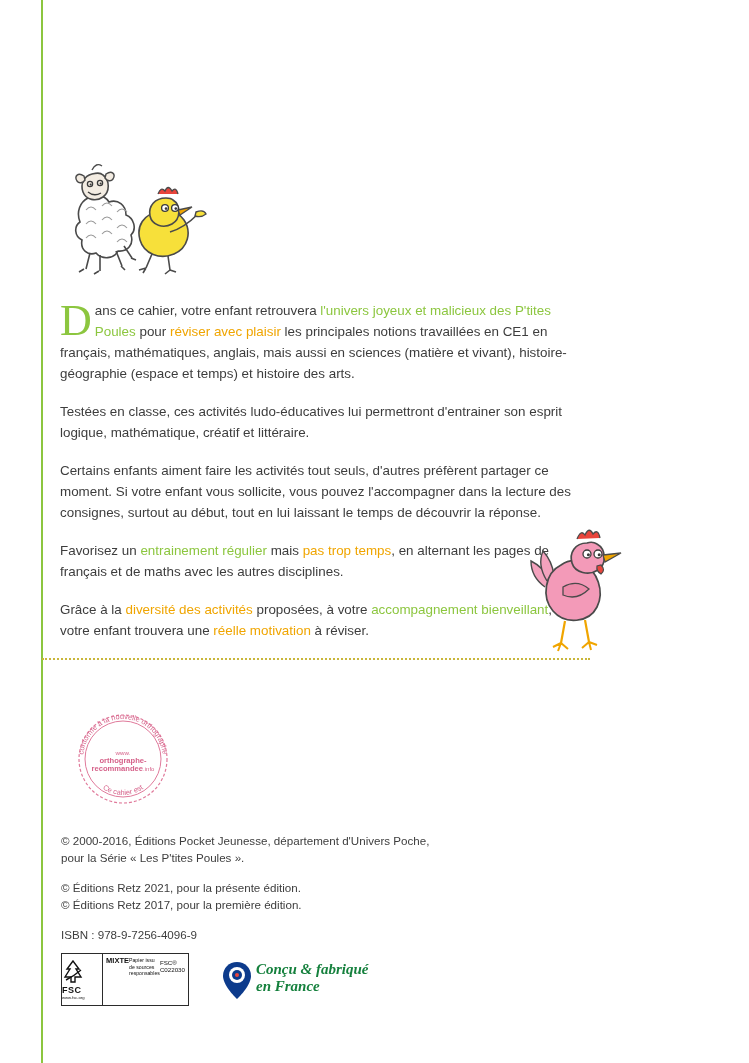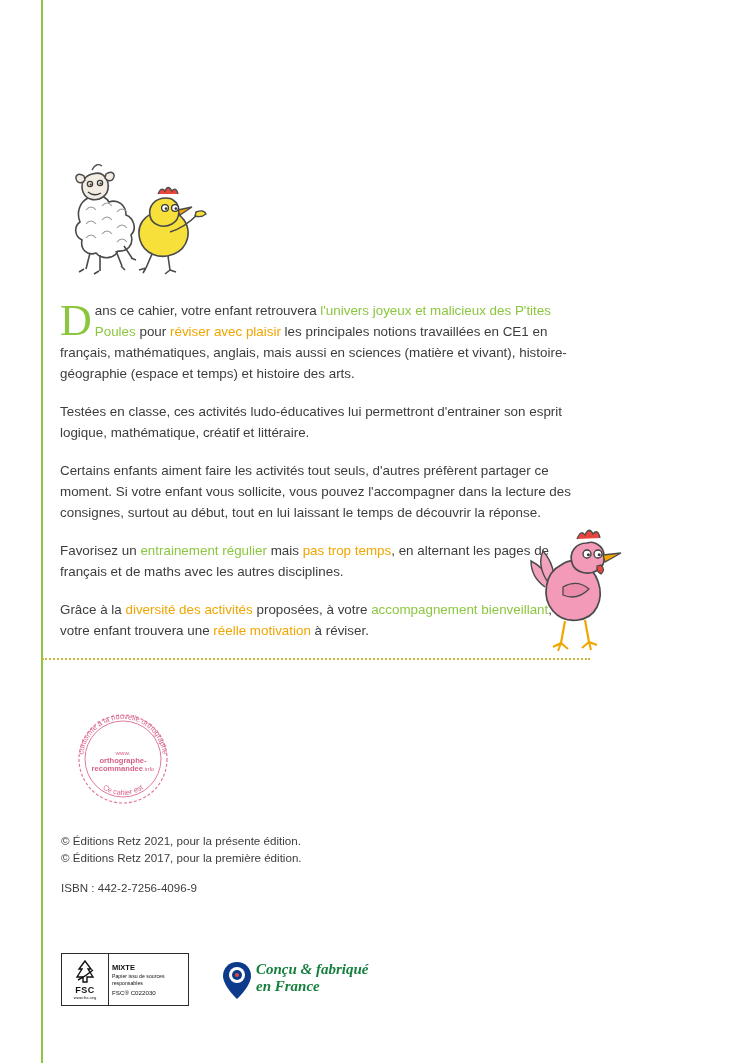--- a/index.html
+++ b/index.html
@@ -116,36 +116,36 @@
     border: 1px solid #2b2b2b;
     box-sizing: border-box;
     display: flex;
     align-items: stretch;
   }
   .fsc-left {
     width: 46px;
     border-right: 1px solid #2b2b2b;
     display: flex;
     flex-direction: column;
-    align-items: center;
+    align-items: flex-start;
     justify-content: center;
     padding: 2px 0;
   }
   .fsc-tree { line-height: 0; }
   .fsc-word {
     font-size: 9px;
     font-weight: bold;
     letter-spacing: .5px;
     color: #111;
     margin-top: 1px;
   }
   .fsc-right {
     flex: 1;
     display: flex;
-    flex-direction: column;
+    flex-direction: row;
     justify-content: center;
     padding: 2px 3px;
   }
   .fsc-mixte { font-size: 7.5px; font-weight: bold; color: #111; }
   .fsc-desc  { font-size: 5.2px; color: #111; line-height: 6.5px; margin-top: 1px; }
   .fsc-code  { font-size: 6.2px; color: #111; margin-top: 3px; }
   .fsc-tiny  { font-size: 4.2px; color: #111; text-align: center; line-height: 5px; }
 
   .france-logo {
     position: absolute;
@@ -293,25 +293,29 @@
     <text font-family="Liberation Sans, sans-serif" font-size="7.4" fill="#d6628a">
       <textPath href="#arcBottom" startOffset="50%" text-anchor="middle">Ce cahier est</textPath>
     </text>
     <text x="52" y="48" text-anchor="middle" font-family="Liberation Sans, sans-serif" font-size="6.2" fill="#d6628a">www.</text>
     <text x="52" y="56" text-anchor="middle" font-family="Liberation Sans, sans-serif" font-size="7.6" font-weight="bold" fill="#d6628a">orthographe-</text>
     <text x="52" y="64" text-anchor="middle" font-family="Liberation Sans, sans-serif" font-size="7.6" font-weight="bold" fill="#d6628a">recommandee<tspan font-weight="normal" font-size="6">.info</tspan></text>
   </svg>
 </div>
 
 <div class="copyright">
+  <p>
+    <span>© 2000-2016, Éditions Pocket Jeunesse, département d'Univers Poche,</span><br>
+    <span>pour la Série « Les P'tites Poules ».</span>
+  </p>
   <p class="tight">
     <span>© Éditions Retz 2021, pour la présente édition.</span><br>
     <span>© Éditions Retz 2017, pour la première édition.</span>
   </p>
-  <p class="isbn">ISBN : 442-2-7256-4096-9</p>
+  <p class="isbn">ISBN : 978-9-7256-4096-9</p>
 </div>
 
 <div class="fsc-logo">
   <div class="fsc-left">
     <span class="fsc-tree">
       <svg width="22" height="24" viewBox="0 0 22 24" xmlns="http://www.w3.org/2000/svg">
         <path d="M11,1 L5,9 h3 L3,17 h6 v5 h4 v-5 h6 L14,9 h3 Z" fill="none" stroke="#111" stroke-width="1.4"></path>
         <path d="M4,20 q8,-4 15,-10" fill="none" stroke="#111" stroke-width="1.4"></path>
       </svg>
     </span>

